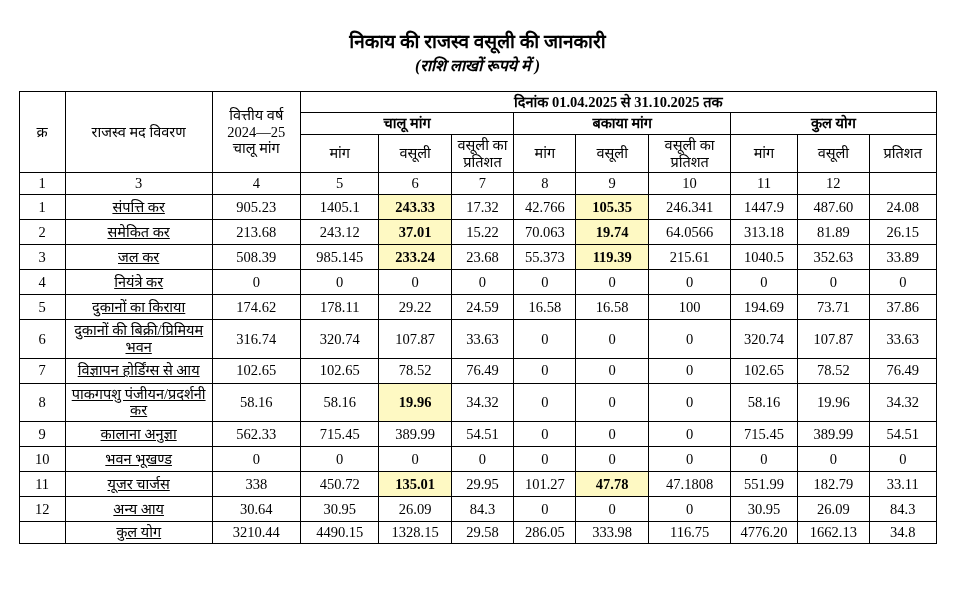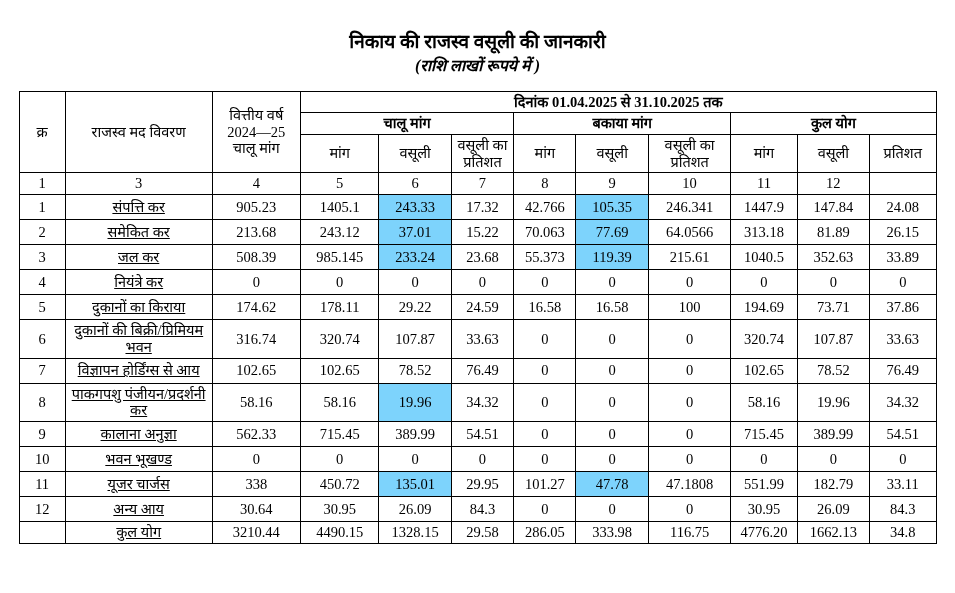--- a/index.html
+++ b/index.html
@@ -65,21 +65,22 @@
     font-size:14px;
     height:17px;
     padding:0;
   }
   .desc{
     text-align:center;
     font-size:14.5px;
     text-decoration:underline;
   }
   .hl{
-    background:#7dd3fc;
+    background:#fef9c3;
+    font-weight:bold;
   }
   .totrow td{
     font-weight:normal;
   }
   .tall{height:34px;}
   .rowh{height:25px;}
   
   col.c0{width:46px;}
   col.c1{width:146px;}
   col.c2{width:88px;}
@@ -161,32 +162,32 @@
           <td>1</td>
           <td class="desc">संपत्ति कर</td>
           <td>905.23</td>
           <td>1405.1</td>
           <td class="hl">243.33</td>
           <td>17.32</td>
           <td>42.766</td>
           <td class="hl">105.35</td>
           <td>246.341</td>
           <td>1447.9</td>
-          <td>147.84</td>
+          <td>487.60</td>
           <td>24.08</td>
         </tr>
         <tr class="rowh">
           <td>2</td>
           <td class="desc">समेकित कर</td>
           <td>213.68</td>
           <td>243.12</td>
           <td class="hl">37.01</td>
           <td>15.22</td>
           <td>70.063</td>
-          <td class="hl">77.69</td>
+          <td class="hl">19.74</td>
           <td>64.0566</td>
           <td>313.18</td>
           <td>81.89</td>
           <td>26.15</td>
         </tr>
         <tr class="rowh">
           <td>3</td>
           <td class="desc">जल कर</td>
           <td>508.39</td>
           <td>985.145</td>

